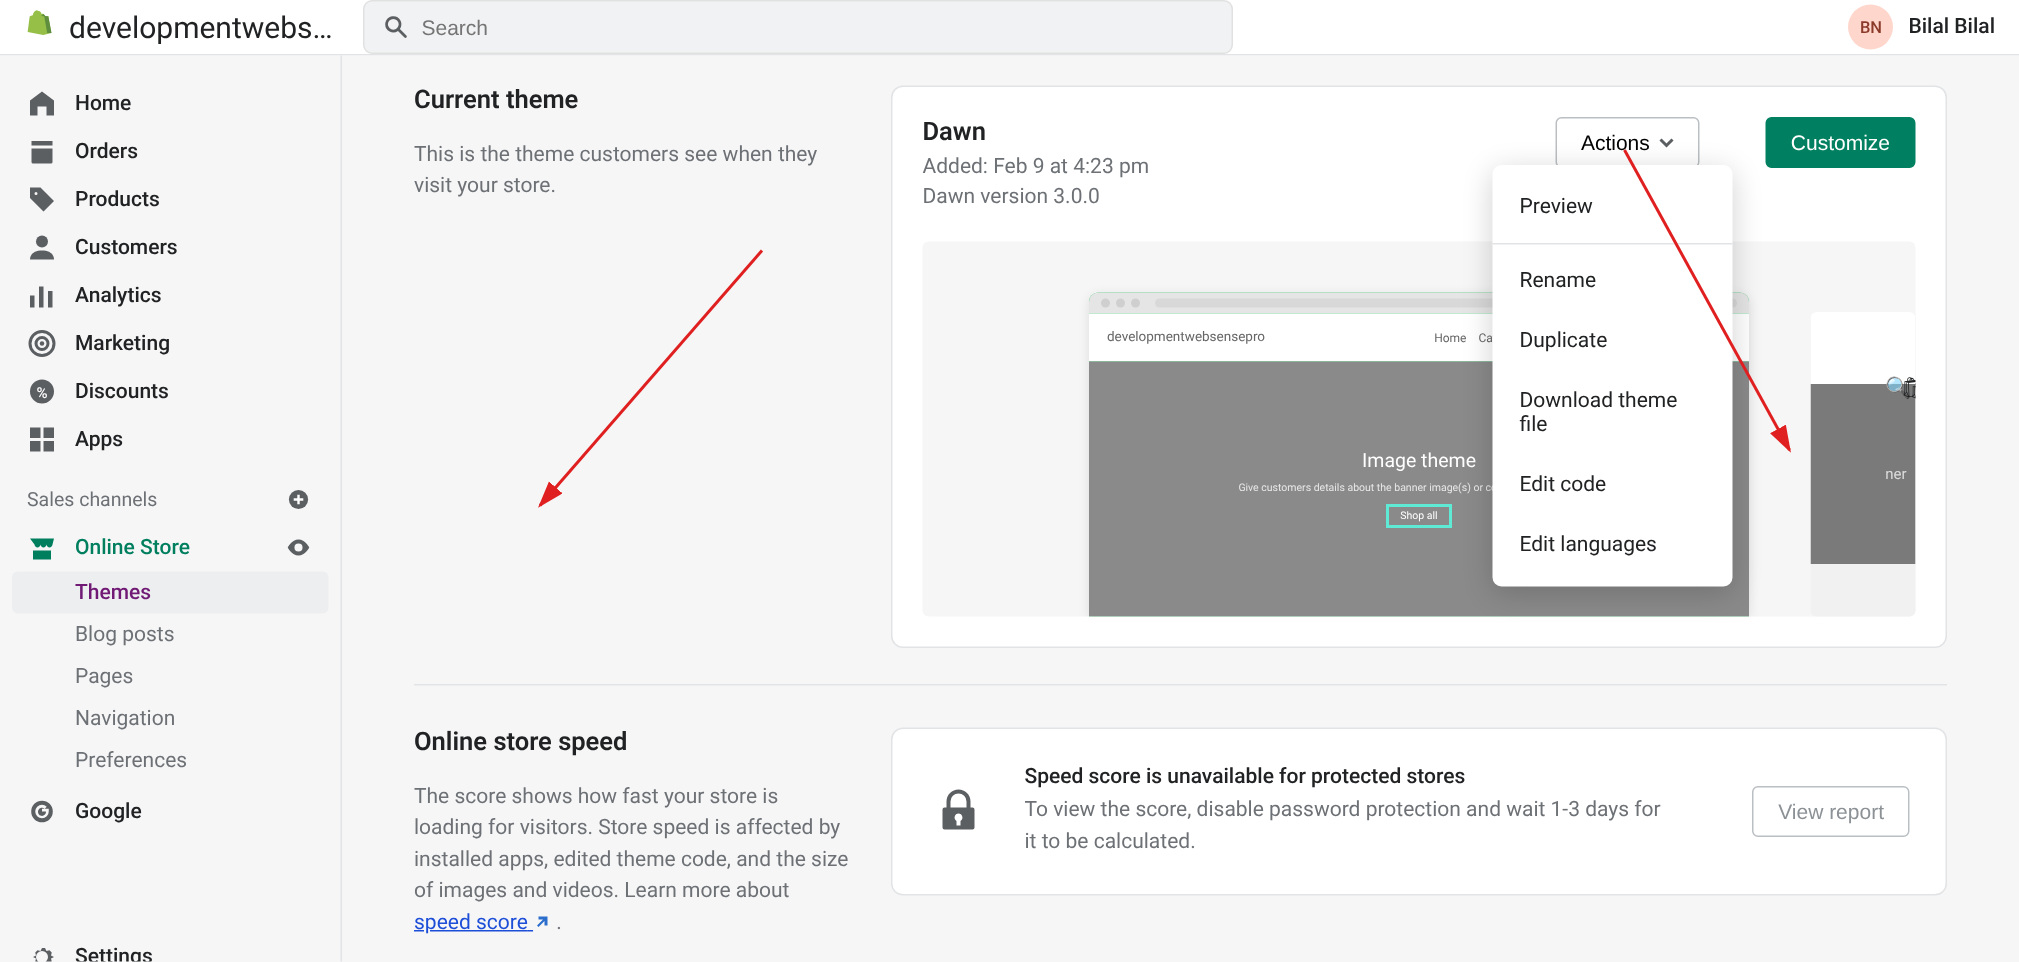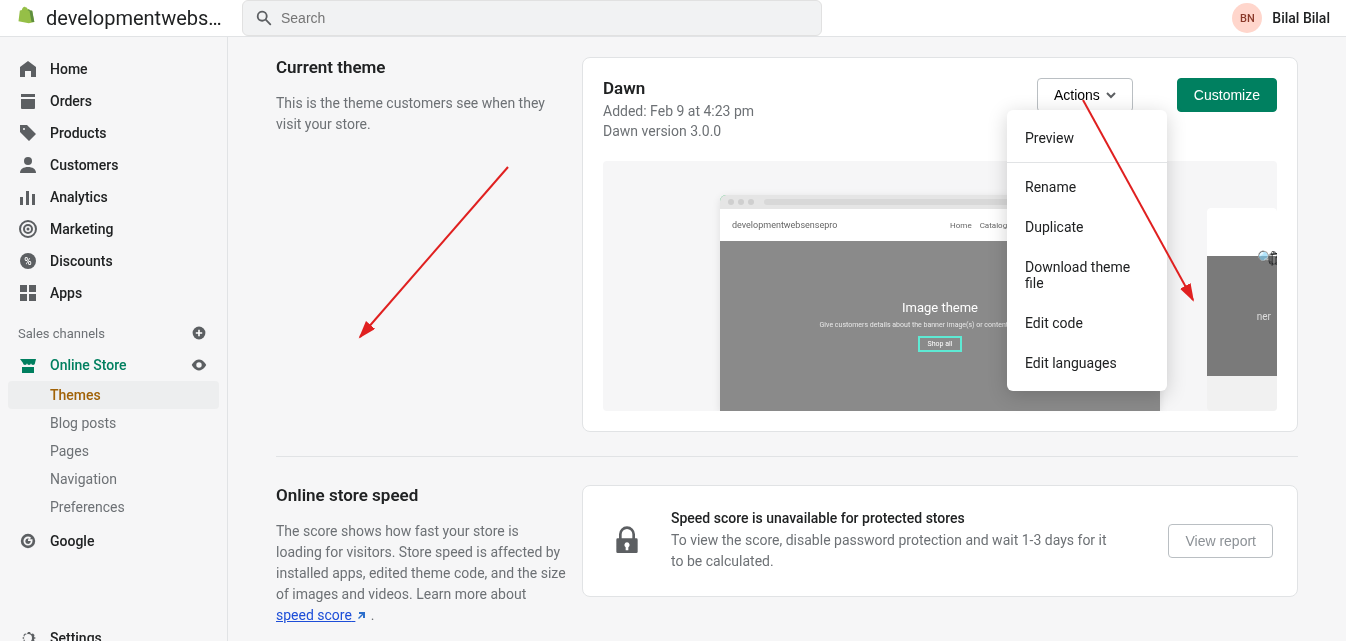--- a/index.html
+++ b/index.html
@@ -14,27 +14,27 @@
 .search-box input { border: none; background: transparent; outline: none; flex: 1; font-size: 14px; }
 .topbar-spacer { flex: 1; }
 .user-group { display: flex; align-items: center; gap: 10px; }
 .avatar { width: 30px; height: 30px; border-radius: 50%; background: #ffd6cc; display: flex; align-items: center; justify-content: center; font-size: 11px; font-weight: 500; color: #8b3a2a; }
 .user-name { font-weight: 500; }
 .main { flex: 1; display: flex; }
 .sidebar { width: 228px; background: #f6f6f7; border-right: 1px solid #e1e3e5; padding: 16px 8px; display: flex; flex-direction: column; overflow-y: auto; }
 .nav-item { display: flex; align-items: center; gap: 12px; padding: 6px 10px; border-radius: 4px; cursor: pointer; color: #202223; font-weight: 500; }
 .nav-item.active { color: #007f5f; }
 .nav-item.sub { padding-left: 42px; font-weight: 400; color: #6d7175; }
-.nav-item.sub.selected { background: #edeeef; color: #a16207; font-weight: 500; border-radius: 4px; }
+.nav-item.sub.selected { background: #edeeef; color: #701a75; font-weight: 500; border-radius: 4px; }
 .nav-icon { width: 20px; height: 20px; display: flex; align-items: center; justify-content: center; flex-shrink: 0; }
 .nav-section-header { display: flex; align-items: center; justify-content: space-between; padding: 14px 10px 6px; color: #6d7175; font-size: 13px; }
 .nav-right-icons { display: flex; gap: 8px; margin-left: auto; }
 .sidebar-spacer { flex: 1; }
 .content { flex: 1; padding: 20px 48px; overflow-y: auto; background: #f6f6f7; }
-.section { display: flex; gap: 16px; margin-bottom: 24px; }
+.section { display: flex; gap: 28px; margin-bottom: 24px; }
 .section-left { width: 290px; flex-shrink: 0; }
 .section-left h2 { font-size: 17px; font-weight: 600; margin-bottom: 16px; }
 .section-left p { color: #6d7175; line-height: 1.5; font-size: 14px; }
 .section-right { flex: 1; }
 .card { background: #fff; border: 1px solid #e1e3e5; border-radius: 8px; }
 .theme-card { padding: 20px; position: relative; }
 .theme-head { display: flex; justify-content: space-between; align-items: flex-start; margin-bottom: 20px; }
 .theme-info h3 { font-size: 17px; font-weight: 600; margin-bottom: 4px; }
 .theme-meta { color: #6d7175; font-size: 14px; line-height: 1.4; }
 .theme-actions { display: flex; gap: 8px; }
@@ -44,21 +44,21 @@
 .theme-preview { background: #f6f6f7; border-radius: 4px; height: 250px; display: flex; align-items: flex-end; justify-content: center; padding-top: 10px; overflow: hidden; }
 .browser-mock { width: 440px; background: #22c55e; border-radius: 6px 6px 0 0; box-shadow: 0 2px 8px rgba(0,0,0,0.1); }
 .browser-chrome { height: 14px; background: #e5e5e5; border-radius: 6px 6px 0 0; display: flex; gap: 4px; padding: 4px 8px; align-items: center; }
 .browser-dot { width: 6px; height: 6px; border-radius: 50%; background: #cfcfcf; }
 .browser-bar { flex: 1; height: 6px; background: #d8d8d8; border-radius: 3px; margin-left: 6px; }
 .mock-header { height: 32px; background: #fff; display: flex; align-items: center; justify-content: space-between; padding: 0 12px; font-size: 9px; color: #666; }
 .mock-nav { display: flex; gap: 8px; font-size: 8px; }
 .mock-banner { height: 170px; background: #8a8a8a; display: flex; flex-direction: column; align-items: center; justify-content: center; color: #fff; font-size: 13px; position: relative; }
 .mock-banner-lines { font-size: 7px; margin-top: 6px; line-height: 1.3; opacity: 0.8; text-align: center; }
 .mock-btn { border: 2px solid #5eead4; padding: 2px 8px; font-size: 7px; margin-top: 6px; }
-.dropdown-menu { position: absolute; top: 52px; right: 130px; width: 160px; background: #fff; border-radius: 6px; box-shadow: 0 4px 20px rgba(0,0,0,0.18); padding: 8px 0; z-index: 100; }
+.dropdown-menu { position: absolute; top: 52px; right: 142px; width: 160px; background: #fff; border-radius: 6px; box-shadow: 0 4px 20px rgba(0,0,0,0.18); padding: 8px 0; z-index: 100; }
 .dropdown-item { padding: 12px 18px; cursor: pointer; font-size: 14px; }
 .dropdown-divider { height: 1px; background: #e1e3e5; margin: 4px 0; }
 .divider-line { border: none; border-top: 1px solid #e1e3e5; margin: 12px 0 28px; }
 .speed-card { padding: 24px; display: flex; align-items: center; gap: 24px; }
 .lock-icon { width: 40px; display: flex; justify-content: center; }
 .speed-text { flex: 1; }
 .speed-text .title { font-weight: 500; margin-bottom: 4px; }
 .speed-text .desc { color: #6d7175; line-height: 1.5; }
 .link { color: #1d4ed8; text-decoration: underline; cursor: pointer; }
 .ext-icon { width: 12px; height: 12px; display: inline-block; vertical-align: middle; }

